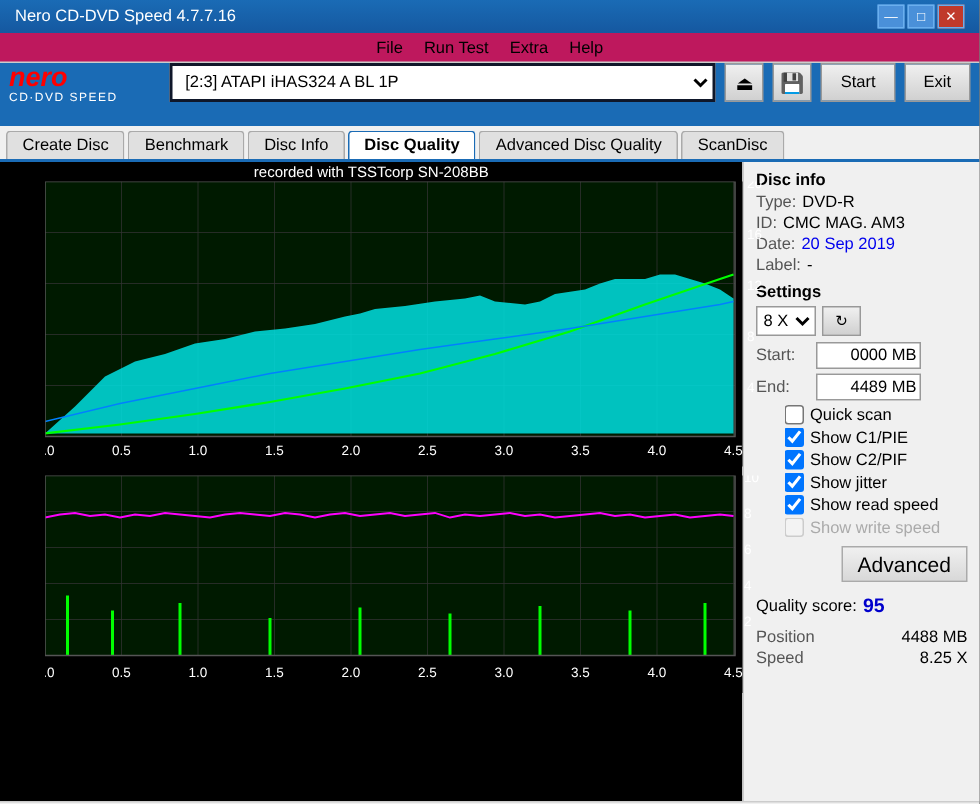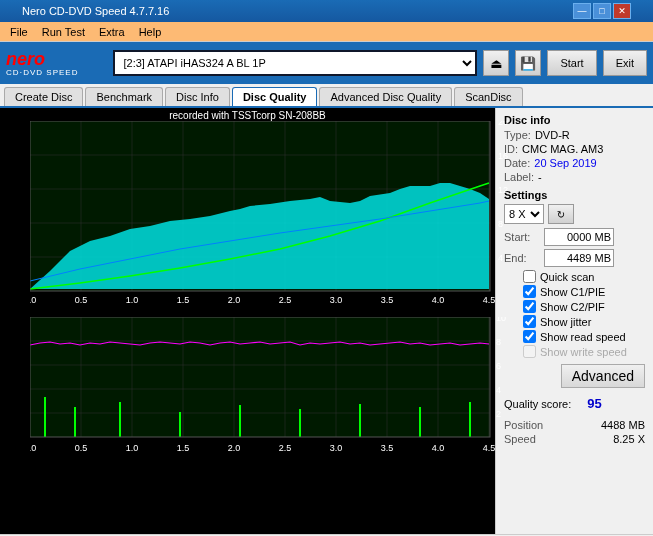--- a/index.html
+++ b/index.html
@@ -5,58 +5,58 @@
     * { margin: 0; padding: 0; box-sizing: border-box; }
     body { width: 653px; height: 536px; overflow: hidden; font-family: 'Segoe UI', Tahoma, Arial, sans-serif; font-size: 11px; background: #f0f0f0; }
     
     
     .titlebar {
       background: linear-gradient(to bottom, #1a6bb5, #1558a0);
       color: white;
       height: 22px;
       display: flex;
       align-items: center;
-      padding: 0 22px;
+      padding: 0 10px;
       justify-content: space-between;
     }
     .titlebar-title { font-size: 11px; font-weight: normal; }
     .titlebar-controls { display: flex; gap: 2px; }
     .titlebar-btn {
       width: 18px; height: 16px;
       background: #4a90d9;
       border: 1px solid #6aafee;
       color: white;
       font-size: 9px;
       display: flex; align-items: center; justify-content: center;
       cursor: pointer;
     }
     .titlebar-btn.close { background: #c0392b; }
 
     
     .menubar {
-      background: #fdba74;
+      background: #be185d;
       border-bottom: 1px solid #ccc;
       height: 20px;
       display: flex;
       align-items: center;
       padding: 0 4px;
       gap: 2px;
+      justify-content: center;
     }
     .menu-item {
       padding: 1px 6px;
       font-size: 11px;
       cursor: pointer;
     }
 
     
     .toolbar {
       background: #1a6bb5;
       height: 42px;
       display: flex;
-      align-items: center;
       padding: 0 6px;
       gap: 6px;
     }
     .logo-area {
       display: flex; flex-direction: column; align-items: flex-start; margin-right: 4px;
     }
     .logo-nero { color: #ff0000; font-size: 18px; font-weight: bold; font-style: italic; line-height: 1; }
     .logo-sub { color: white; font-size: 8px; letter-spacing: 1px; }
     .drive-select {
       flex: 1; height: 26px;
@@ -164,21 +164,21 @@
     .advanced-btn {
       margin-top: 4px;
       padding: 3px 10px;
       font-size: 14px;
       background: linear-gradient(to bottom, #f0f0f0, #d8d8d8);
       border: 1px solid #aaa;
       cursor: pointer;
       float: right;
     }
 
-    .quality-row { margin-top: 8px; display: flex; align-items: center; gap: 16px; }
+    .quality-row { margin-top: 8px; display: flex; align-items: center; gap: 4px; }
     .quality-label { font-size: 11px; }
     .quality-value { font-size: 13px; font-weight: bold; color: #0000cc; }
 
     .progress-section { margin-top: 8px; }
     .progress-row { display: flex; justify-content: space-between; margin-bottom: 2px; }
 
     
     .stats-bar {
       background: #f0f0f0;
       border-top: 1px solid #ccc;

